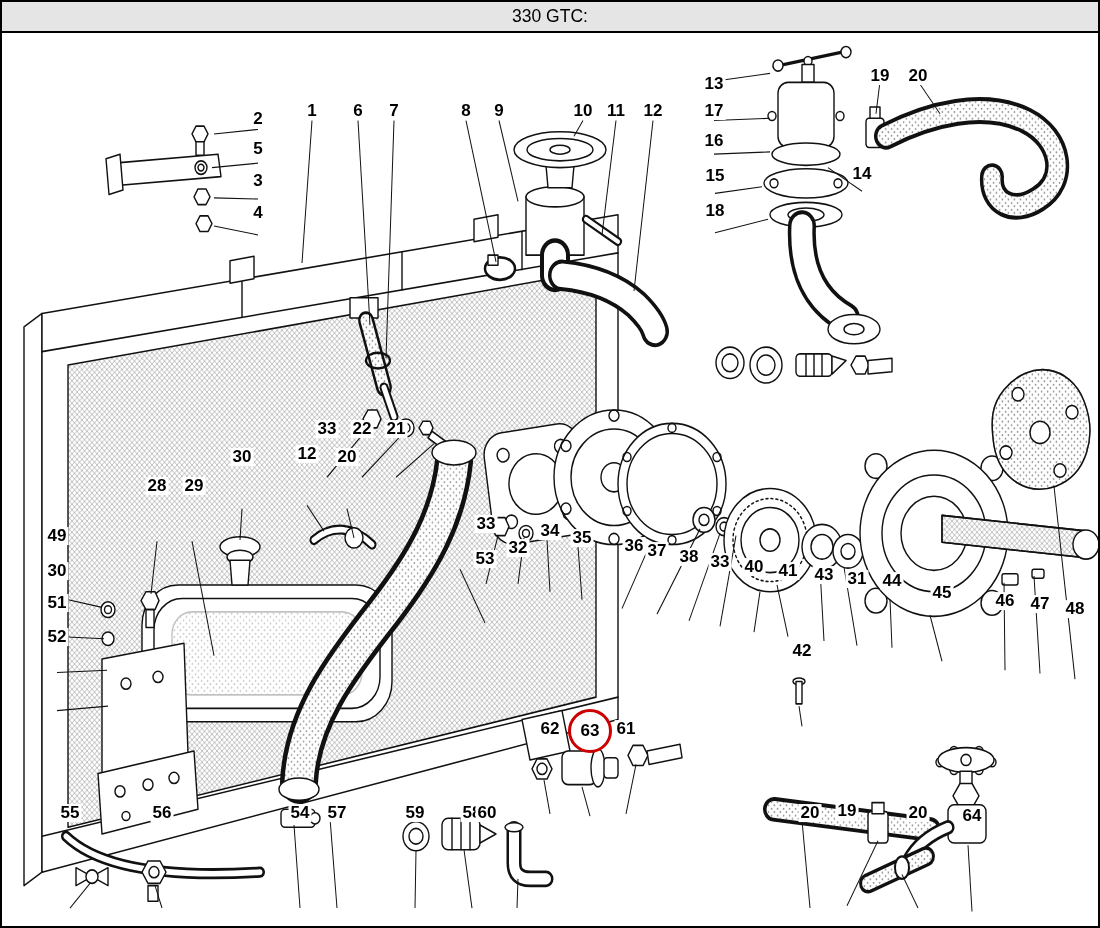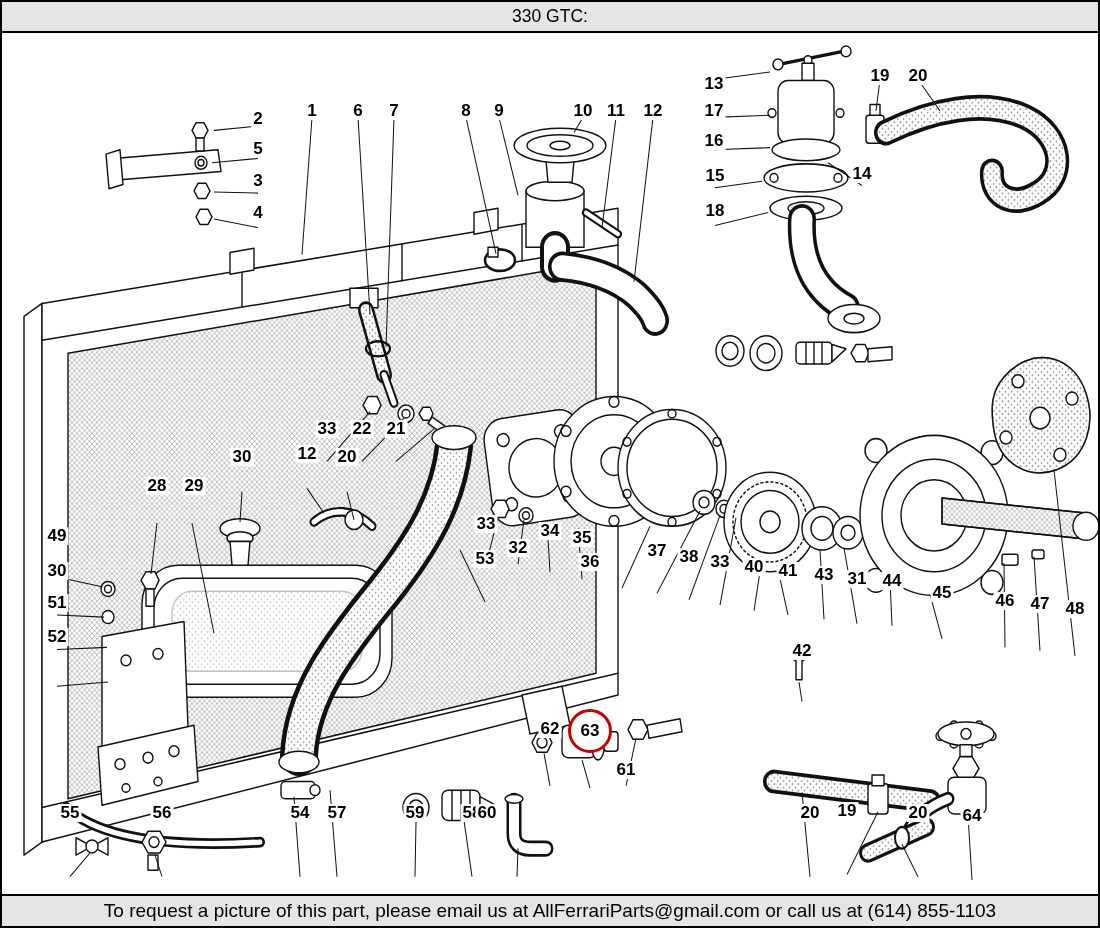--- a/index.html
+++ b/index.html
@@ -404,48 +404,45 @@
         <div class="callout" style="left: 192px; top: 453px;">29</div>
         <div class="callout" style="left: 55px; top: 503px;">49</div>
         <div class="callout" style="left: 55px; top: 538px;">30</div>
         <div class="callout" style="left: 55px; top: 570px;">51</div>
         <div class="callout" style="left: 55px; top: 604px;">52</div>
         <div class="callout" style="left: 483px; top: 526px;">53</div>
         <div class="callout" style="left: 484px; top: 491px;">33</div>
         <div class="callout" style="left: 516px; top: 491px; margin-top: 24px;">32</div>
         <div class="callout" style="left: 548px; top: 498px;">34</div>
         <div class="callout" style="left: 580px; top: 505px;">35</div>
-        <div class="callout" style="left: 588px; top: 513px; margin-top: 16px;">36</div>
+        <div class="callout" style="left: 632px; top: 513px;">36</div>
         <div class="callout" style="left: 655px; top: 518px;">37</div>
         <div class="callout" style="left: 687px; top: 524px;">38</div>
         <div class="callout" style="left: 718px; top: 529px;">33</div>
         <div class="callout" style="left: 752px; top: 534px;">40</div>
         <div class="callout" style="left: 786px; top: 538px;">41</div>
         <div class="callout" style="left: 822px; top: 542px;">43</div>
         <div class="callout" style="left: 855px; top: 546px;">31</div>
         <div class="callout" style="left: 890px; top: 548px;">44</div>
         <div class="callout" style="left: 940px; top: 560px;">45</div>
         <div class="callout" style="left: 1003px; top: 568px;">46</div>
         <div class="callout" style="left: 1038px; top: 571px;">47</div>
         <div class="callout" style="left: 1073px; top: 576px;">48</div>
         <div class="callout" style="left: 800px; top: 618px;">42</div>
         <div class="callout" style="left: 548px; top: 696px;">62</div>
         <div class="callout highlight" style="left: 588px; top: 698px;">63</div>
-        <div class="callout" style="left: 624px; top: 696px; margin-top: 41px;">61</div>
+        <div class="callout" style="left: 624px; top: 696px;">61</div>
         <div class="callout" style="left: 68px; top: 780px;">55</div>
         <div class="callout" style="left: 160px; top: 780px;">56</div>
         <div class="callout" style="left: 298px; top: 780px;">54</div>
         <div class="callout" style="left: 335px; top: 780px;">57</div>
         <div class="callout" style="left: 413px; top: 780px;">59</div>
         <div class="callout" style="left: 470px; top: 780px;">58</div>
         <div class="callout" style="left: 485px; top: 780px;">60</div>
         <div class="callout" style="left: 808px; top: 780px;">20</div>
         <div class="callout" style="left: 845px; top: 778px;">19</div>
         <div class="callout" style="left: 916px; top: 780px;">20</div>
         <div class="callout" style="left: 970px; top: 783px;">64</div>
       </div>
   </div>
 
-  <div class="footer">
-    <span>To request a picture of this part, please email us at AllFerrariParts@gmail.com or call us at (614) 855-1103</span>
-  </div>
 
 </div>
 
 </body></html>

